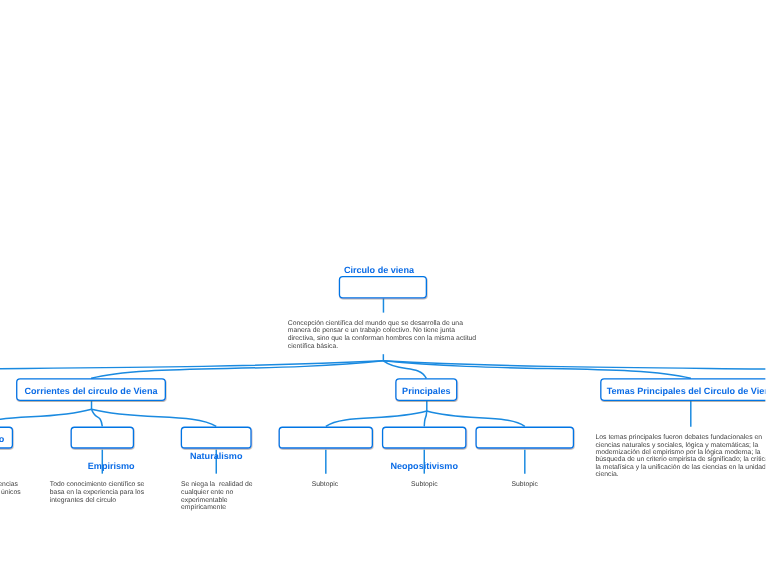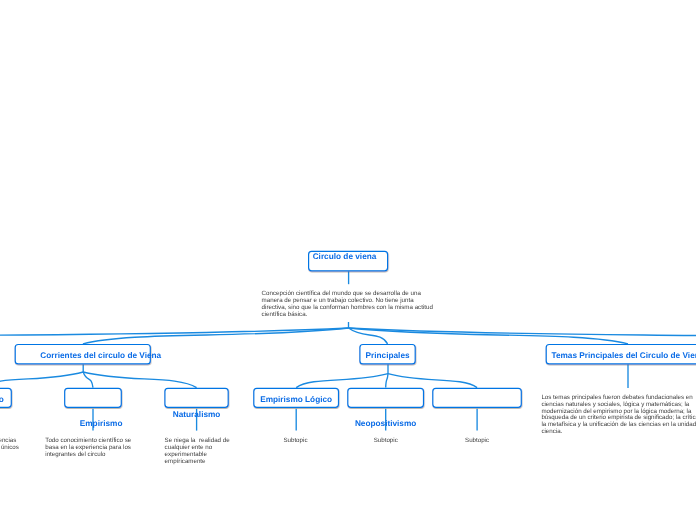--- a/index.html
+++ b/index.html
@@ -63,26 +63,26 @@
     <rect x="546.2" y="344.5" width="163.5" height="19.45" rx="3" ry="3"></rect>
     <rect x="-50.0" y="388.4" width="61.3" height="18.9" rx="3" ry="3"></rect>
     <rect x="64.7" y="388.4" width="56.6" height="18.9" rx="3" ry="3"></rect>
     <rect x="164.9" y="388.4" width="63.3" height="18.9" rx="3" ry="3"></rect>
     <rect x="253.8" y="388.4" width="84.7" height="18.9" rx="3" ry="3"></rect>
     <rect x="347.8" y="388.4" width="75.7" height="18.9" rx="3" ry="3"></rect>
     <rect x="432.8" y="388.4" width="88.5" height="18.9" rx="3" ry="3"></rect>
   </g>
 </svg>
 
-<div class="label" style="left:308.0px;top:246px;width:73px;height:20.6px;">
+<div class="label" style="left:308.0px;top:235px;width:73px;height:20.6px;">
   <span>Circulo de viena</span>
 </div>
 <div class="note" style="left:261.6px;top:291.2px;width:174px;">Concepción científica del mundo que se desarrolla de una manera de pensar e un trabajo colectivo. No tiene junta directiva, sino que la conforman hombres con la misma actitud científica básica.</div>
 
-<div class="label" style="left:14.6px;top:345.1px;width:136.3px;height:20.3px;margin-left:18px;">
+<div class="label" style="left:14.6px;top:345.1px;width:136.3px;height:20.3px;">
   <span>Corrientes del circulo de Viena</span>
 </div>
 
 <div class="label" style="left:359.3px;top:345.1px;width:56.5px;height:20.3px;">
   <span>Principales</span>
 </div>
 
 <div class="label" style="left:545.6px;top:345.1px;width:164.7px;height:20.3px;">
   <span>Temas Principales del Circulo de Viena</span>
 </div>
@@ -97,23 +97,20 @@
 <div class="label" style="left:64.1px;top:413px;width:54px;height:20px;padding-left:20px;">
   <span>Empirismo</span>
 </div>
 <div class="note" style="left:45.3px;top:438.2px;width:86px;">Todo conocimiento científico se basa en la experiencia para los integrantes del circulo</div>
 
 <div class="label" style="left:164.3px;top:389.5px;width:64.5px;height:20px;margin-top:15px;">
   <span>Naturalismo</span>
 </div>
 <div class="note" style="left:164.6px;top:438.2px;width:66px;">Se niega la  realidad de cualquier ente no experimentable empíricamente</div>
 
-<div class="label" style="left:253.2px;top:389.5px;width:85.9px;height:20px;">
-  <span>Empirismo Lógico</span>
-</div>
 <div class="subtopic" style="left:283.4px;top:438.2px;">Subtopic</div>
 
 <div class="label" style="left:347.2px;top:389.5px;width:76.9px;height:20px;margin-top:24px;">
   <span>Neopositivismo</span>
 </div>
 <div class="subtopic" style="left:373.7px;top:438.2px;">Subtopic</div>
 
 <div class="subtopic" style="left:465px;top:438.2px;">Subtopic</div>
 
 </div>

